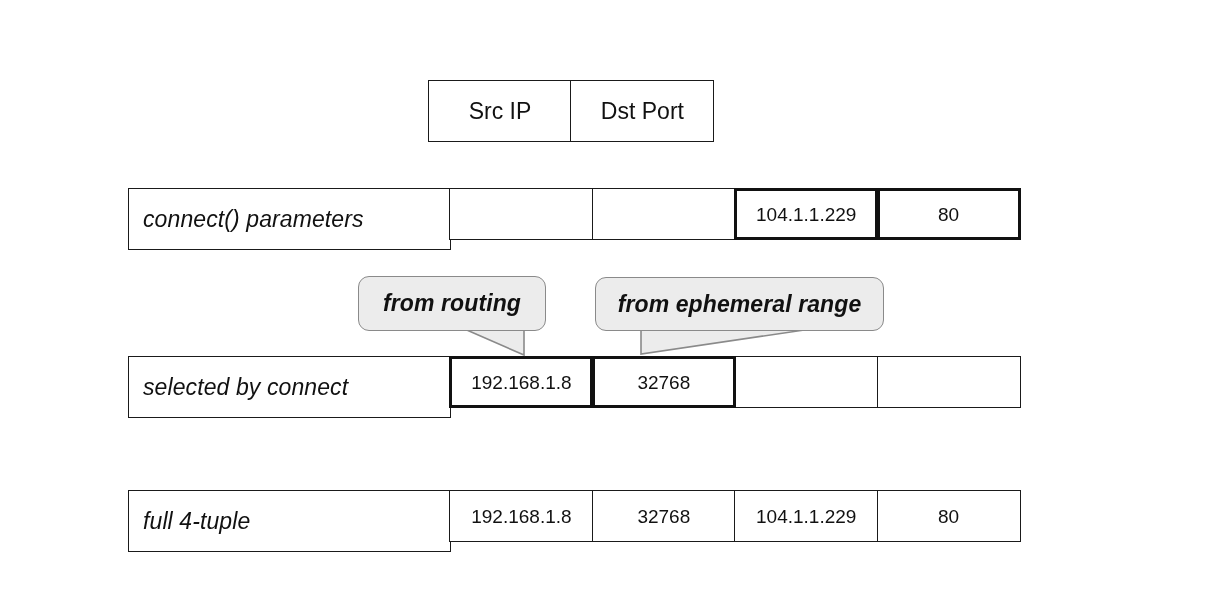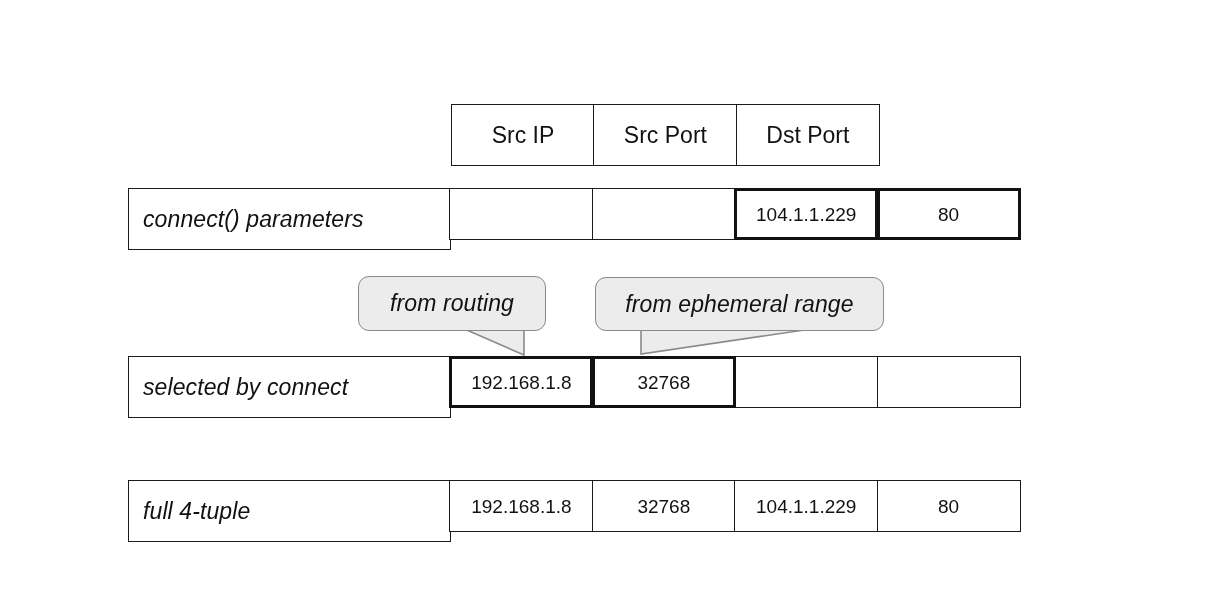--- a/index.html
+++ b/index.html
@@ -64,35 +64,34 @@
     font-style: normal;
   }
 
   .cell.head {
     font-size: 23px;
     font-style: normal;
   }
 
   
   #header-row {
-    left: 451px;
+    left: 428px;
     top: 80px;
     height: 48px;
-    margin-top: 24px;
   }
   #header-row .cell { width: 144px; height: 62px; }
 
   
   .data-row { left: 128px; height: 62px; }
   .data-row .cell.label { width: 323px; height: 62px; }
   .data-row .cell.value { width: 144px; height: 52px; }
 
   #row-connect  { top: 188px; border-radius: 16px; }
   #row-kernel   { top: 356px; }
-  #row-tuple    { top: 480px; }
+  #row-tuple    { top: 490px; }
 
   
   .callout {
     position: absolute;
     z-index: 5;
   }
   .callout .bubble {
     position: absolute;
     left: 0;
     top: 0;
@@ -100,20 +99,21 @@
     background: #ececec;
     border: 1.6px solid #8a8a8a;
     border-radius: 11px;
     display: flex;
     align-items: center;
     justify-content: center;
     font-style: italic;
     font-size: 23px;
     color: #111111;
     letter-spacing: 0.1px;
+    font-weight: bold;
   }
   .callout svg {
     position: absolute;
     left: 0;
     top: 0;
     overflow: visible;
   }
 
   #callout-routing  { left: 358px; top: 276px; width: 188px; height: 82px; }
   #callout-routing .bubble { width: 188px; height: 55px; }
@@ -121,21 +121,20 @@
   #callout-ephemeral { left: 595px; top: 277px; width: 289px; height: 80px; }
   #callout-ephemeral .bubble { width: 289px; height: 54px; }
 </style>
 </head>
 <body>
 
 <div id="canvas">
 
   <div class="trow" id="header-row">
     <div class="cell head">Src IP</div>
-    <div class="cell head">Src Port</div>
     <div class="cell head">Dst Port</div>
   </div>
 
   <div class="trow data-row" id="row-connect">
     <div class="cell label">connect() parameters</div>
     <div class="cell value"></div>
     <div class="cell value"></div>
     <div class="cell value bold">104.1.1.229</div>
     <div class="cell value bold">80</div>
   </div>

